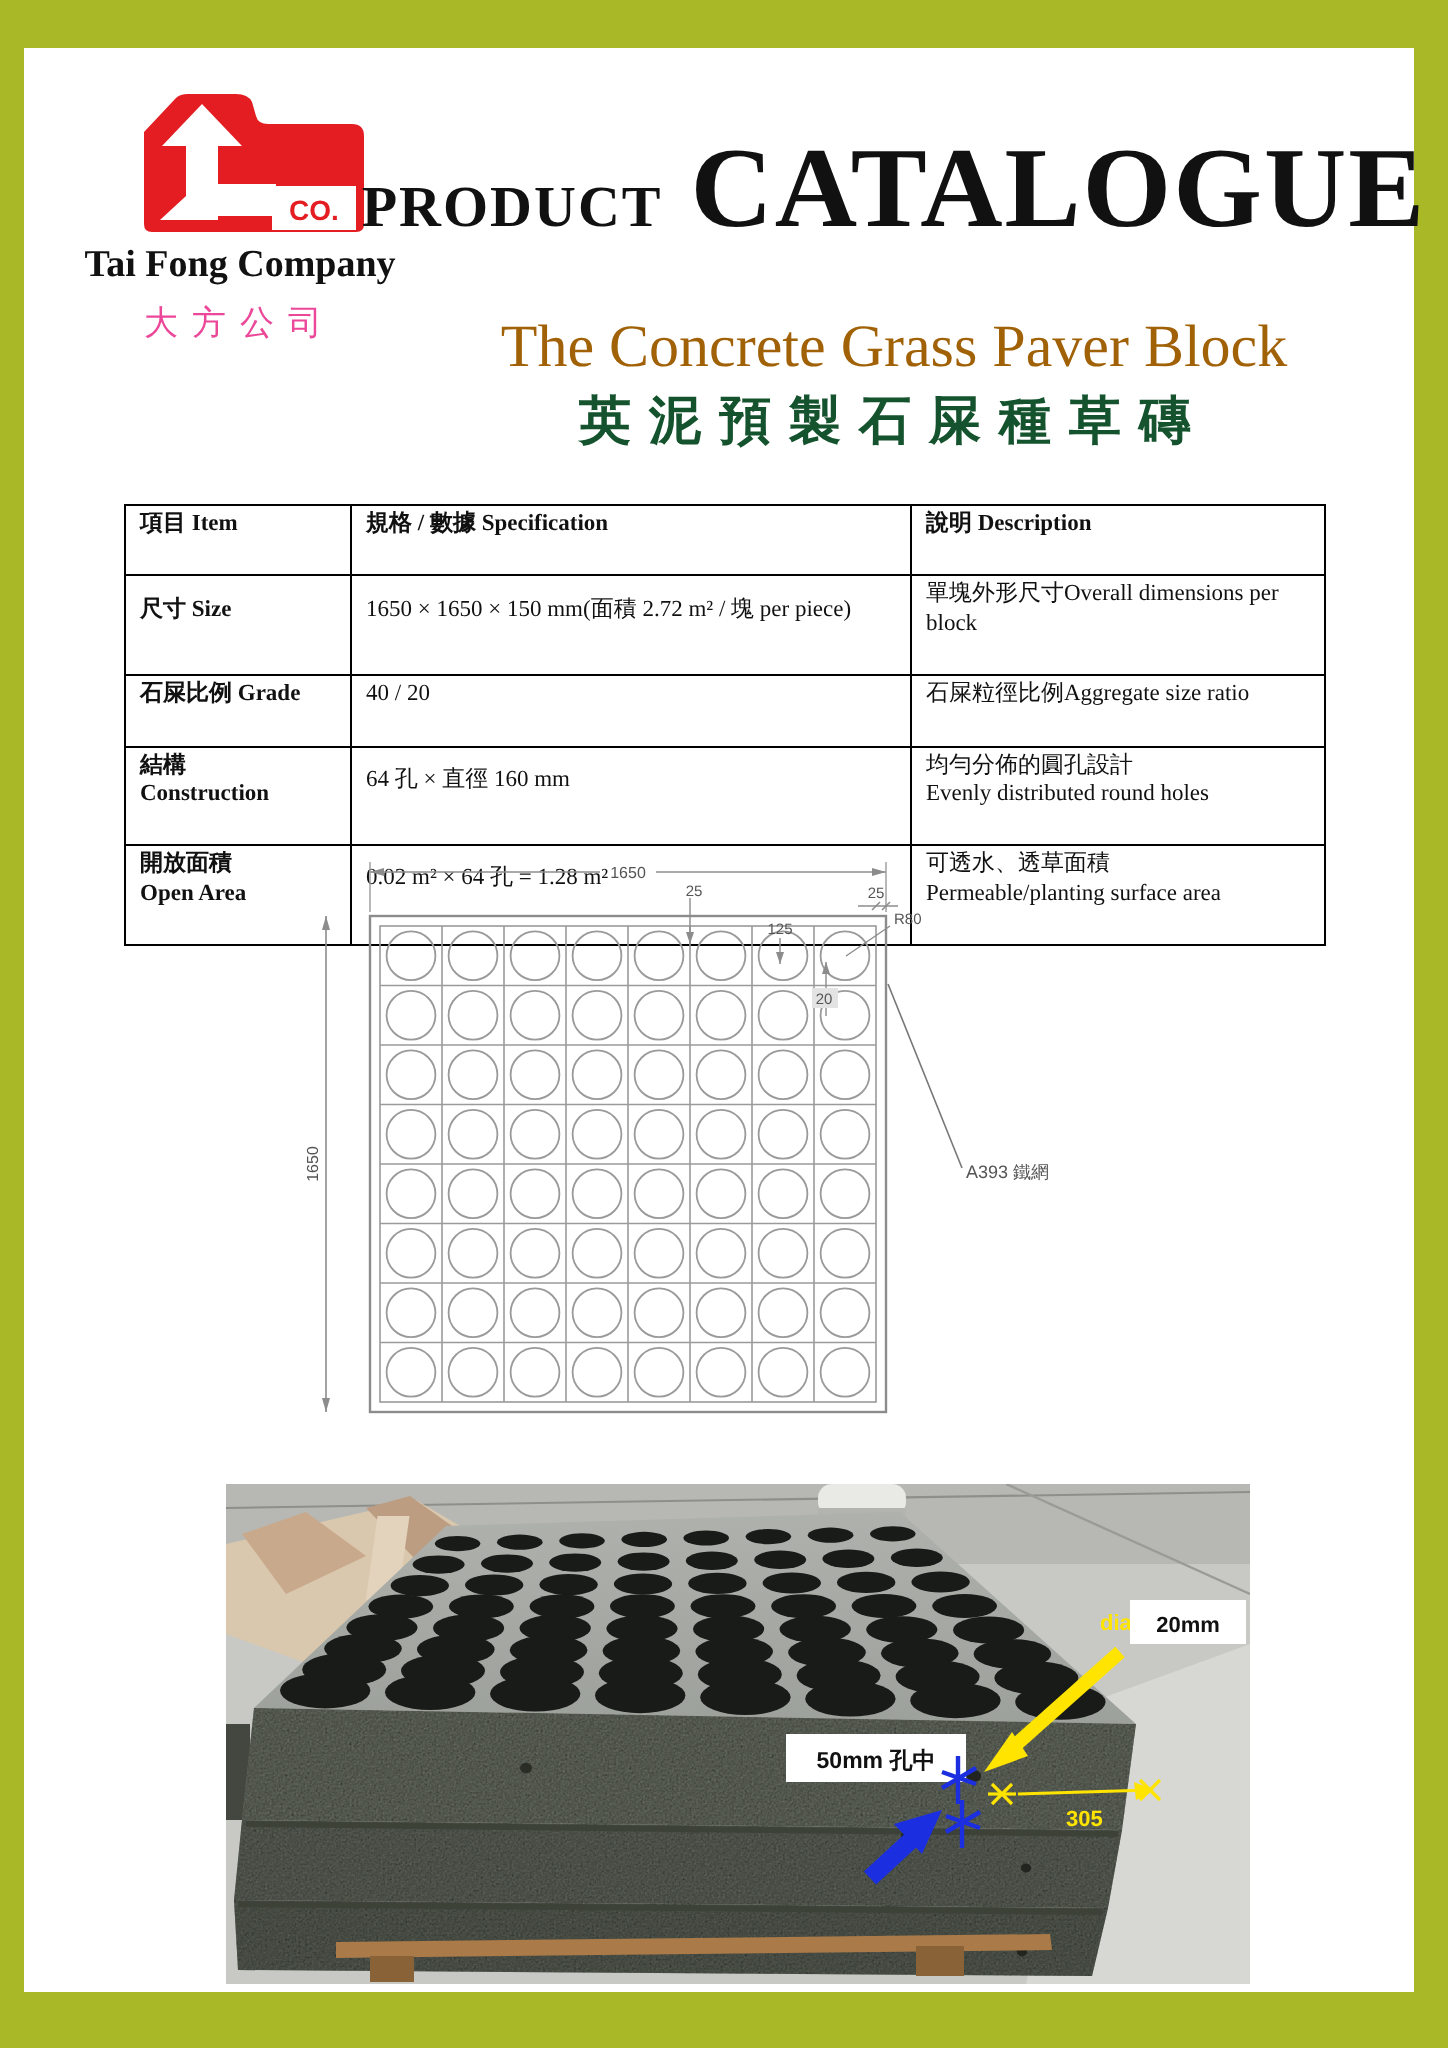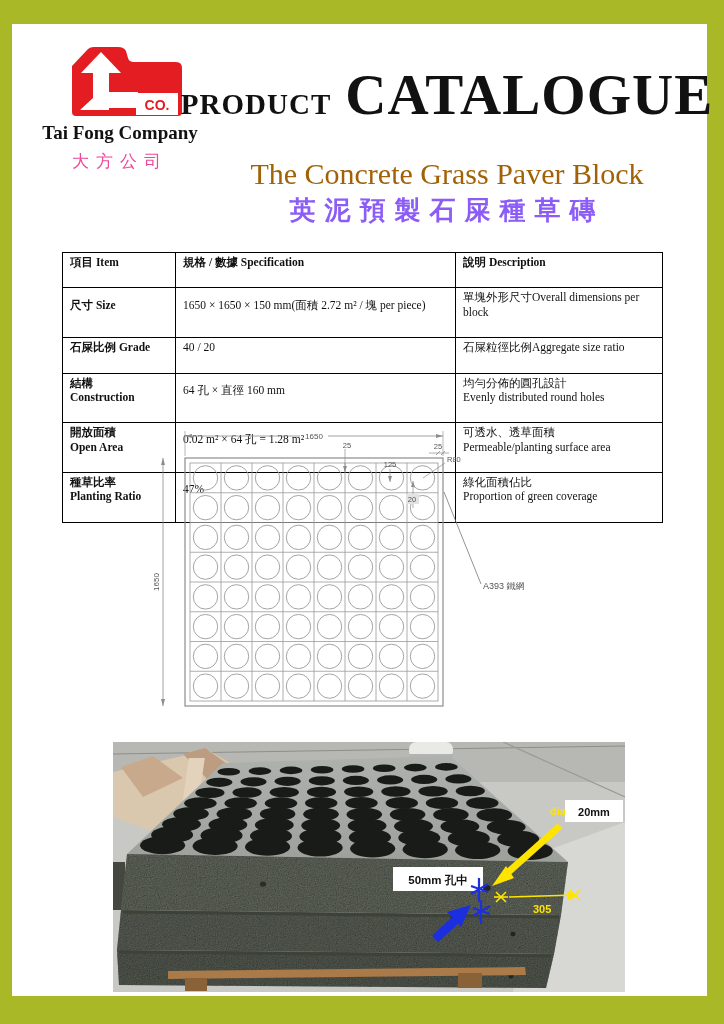--- a/index.html
+++ b/index.html
@@ -22,21 +22,21 @@
   }
   #company-zh {
     position:absolute; left:8px; top:126px; width:200px;
     text-align:center; font-size:17px; color:#ec4899; letter-spacing:7px;
   }
   #title-block { position:absolute; left:185px; top:38px; width:500px; text-align:center; }
   #main-title { display:flex; justify-content:center; align-items:baseline; gap:14px; color:#111; }
   #title-small { font-size:29px; font-weight:bold; letter-spacing:1px; }
   #title-large { font-size:57px; font-weight:bold; letter-spacing:1px; }
   #product-title-en { margin-top:30px; font-size:30px; font-weight:normal; color:#a16207; }
-  #product-title-zh { margin-top:2px; font-size:26px; font-weight:bold; color:#8b5cf6; letter-spacing:9px; }
+  #product-title-zh { margin-top:2px; font-size:26px; font-weight:bold; color:#14532d; letter-spacing:9px; }
   
   #spec-table {
     position:absolute; left:50px; top:228px; width:600px;
     border-collapse:collapse; table-layout:fixed;
     font-size:11.5px; color:#111;
   }
   #spec-table td {
     border:1.5px solid #000;
     padding:2px 6px 18px 7px;
     vertical-align:middle;
@@ -111,31 +111,20 @@
     </tr>
     <tr>
       <td class="c1">
         <div>開放面積</div>
         <div class="l2">Open Area</div>
       </td>
       <td class="c2">0.02 m² × 64 孔 = 1.28 m²</td>
       <td class="c3">
         <div>可透水、透草面積</div>
         <div>Permeable/planting surface area</div>
-      </td>
-    </tr>
-    <tr>
-      <td class="c1">
-        <div>種草比率</div>
-        <div class="l2">Planting Ratio</div>
-      </td>
-      <td class="c2">47%</td>
-      <td class="c3">
-        <div>綠化面積佔比</div>
-        <div>Proportion of green coverage</div>
       </td>
     </tr>
   </tbody>
     </table>
 
   <div id="drawing">
     <svg width="400" height="290" viewBox="0 0 400 290">
 
       <rect x="35" y="32" width="258" height="248" fill="none" stroke="#8c8c8c" stroke-width="1.2"></rect>
       <rect x="40" y="37" width="248" height="238" fill="none" stroke="#9a9a9a" stroke-width="0.8"></rect>

